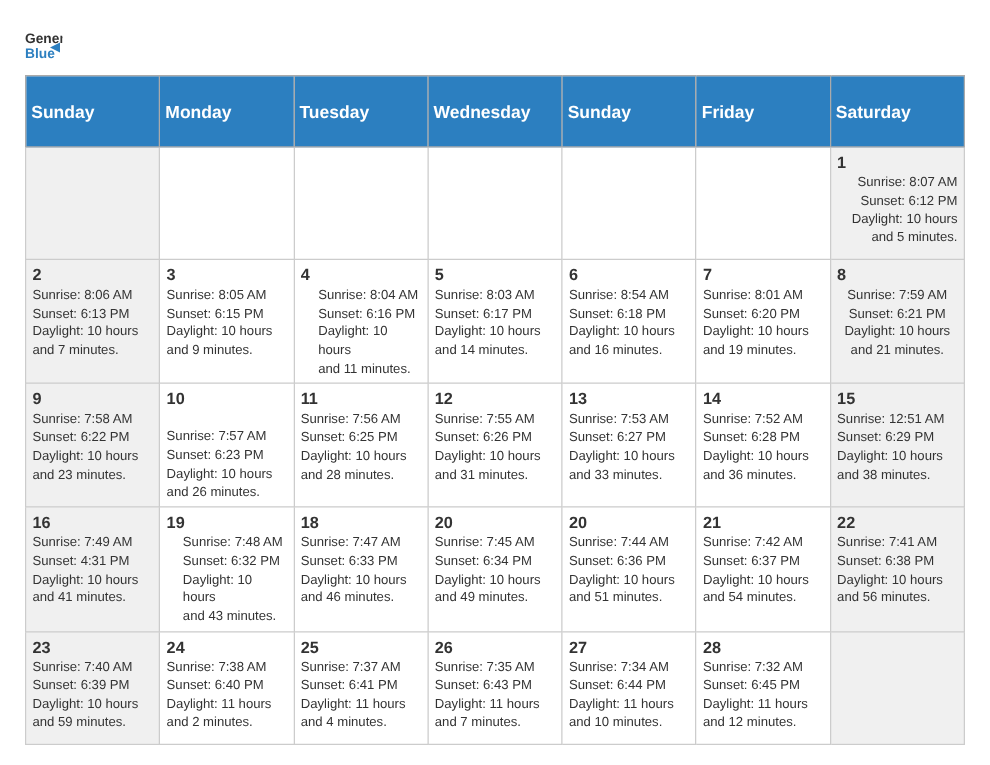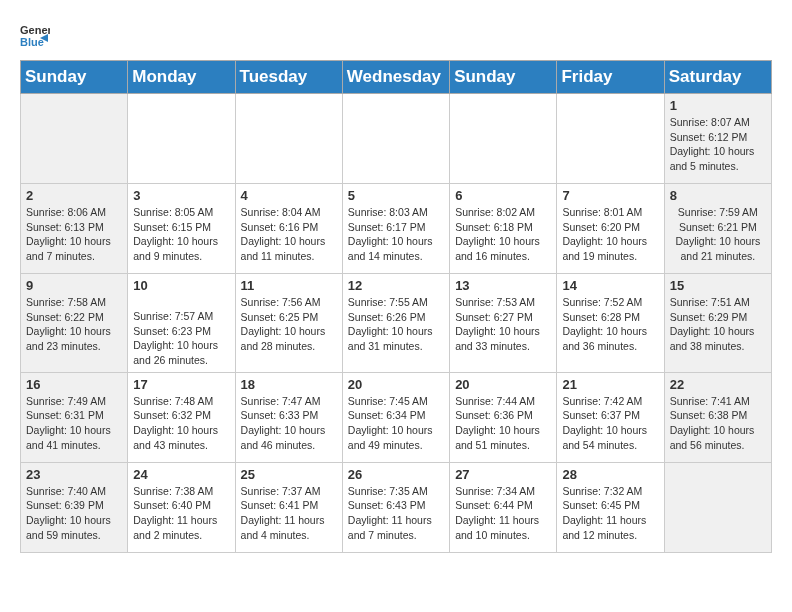--- a/index.html
+++ b/index.html
@@ -38,23 +38,23 @@
       color: #555;
     }
     .calendar-table {
       width: 100%;
       border-collapse: collapse;
       table-layout: fixed;
     }
     .calendar-table th {
       background-color: #2c7fc0;
       color: #fff;
-      font-size: 17px;
+      font-size: 14px;
       font-weight: bold;
-      padding: 6px 4px;
+      padding: 20px 4px;
       text-align: left;
       border: 1px solid #aaa;
     }
     .calendar-table td {
       border: 1px solid #ccc;
       vertical-align: top;
       padding: 4px 5px;
       height: 90px;
       font-size: 11px;
       color: #333;
@@ -115,21 +115,21 @@
   <tbody id="calendar-body">
   <tr>
         <td class="empty-cell"></td>
         <td class="empty-cell"></td>
         <td class="empty-cell"></td>
         <td class="empty-cell"></td>
         <td class="empty-cell"></td>
         <td class="empty-cell"></td>
         <td>
           <span class="day-number">1</span>
-          <div class="day-info" style="white-space: pre-line;">Sunrise: 8:07 AM
+          <div class="day-info" style="white-space: pre-line; text-align: right;">Sunrise: 8:07 AM
 Sunset: 6:12 PM
 Daylight: 10 hours
 and 5 minutes.</div>
         </td>
       </tr>
       <tr>
         <td>
           <span class="day-number">2</span>
           <div class="day-info" style="white-space: pre-line;">Sunrise: 8:06 AM
 Sunset: 6:13 PM
@@ -138,35 +138,35 @@
         </td>
         <td>
           <span class="day-number">3</span>
           <div class="day-info" style="white-space: pre-line;">Sunrise: 8:05 AM
 Sunset: 6:15 PM
 Daylight: 10 hours
 and 9 minutes.</div>
         </td>
         <td>
           <span class="day-number">4</span>
-          <div class="day-info" style="white-space: pre-line;">Sunrise: 8:04 AM
+          <div class="day-info" style="white-space: pre-line; margin-left: 14px;">Sunrise: 8:04 AM
 Sunset: 6:16 PM
 Daylight: 10 hours
 and 11 minutes.</div>
         </td>
         <td>
           <span class="day-number">5</span>
           <div class="day-info" style="white-space: pre-line;">Sunrise: 8:03 AM
 Sunset: 6:17 PM
 Daylight: 10 hours
 and 14 minutes.</div>
         </td>
         <td>
           <span class="day-number">6</span>
-          <div class="day-info" style="white-space: pre-line;">Sunrise: 8:02 AM
+          <div class="day-info" style="white-space: pre-line;">Sunrise: 8:54 AM
 Sunset: 6:18 PM
 Daylight: 10 hours
 and 16 minutes.</div>
         </td>
         <td>
           <span class="day-number">7</span>
           <div class="day-info" style="white-space: pre-line;">Sunrise: 8:01 AM
 Sunset: 6:20 PM
 Daylight: 10 hours
 and 19 minutes.</div>
@@ -217,37 +217,37 @@
         </td>
         <td>
           <span class="day-number">14</span>
           <div class="day-info" style="white-space: pre-line;">Sunrise: 7:52 AM
 Sunset: 6:28 PM
 Daylight: 10 hours
 and 36 minutes.</div>
         </td>
         <td>
           <span class="day-number">15</span>
-          <div class="day-info" style="white-space: pre-line;">Sunrise: 7:51 AM
+          <div class="day-info" style="white-space: pre-line;">Sunrise: 12:51 AM
 Sunset: 6:29 PM
 Daylight: 10 hours
 and 38 minutes.</div>
         </td>
       </tr>
       <tr>
         <td>
           <span class="day-number">16</span>
           <div class="day-info" style="white-space: pre-line;">Sunrise: 7:49 AM
-Sunset: 6:31 PM
+Sunset: 4:31 PM
 Daylight: 10 hours
 and 41 minutes.</div>
         </td>
         <td>
-          <span class="day-number">17</span>
-          <div class="day-info" style="white-space: pre-line;">Sunrise: 7:48 AM
+          <span class="day-number">19</span>
+          <div class="day-info" style="white-space: pre-line; margin-left: 13px;">Sunrise: 7:48 AM
 Sunset: 6:32 PM
 Daylight: 10 hours
 and 43 minutes.</div>
         </td>
         <td>
           <span class="day-number">18</span>
           <div class="day-info" style="white-space: pre-line;">Sunrise: 7:47 AM
 Sunset: 6:33 PM
 Daylight: 10 hours
 and 46 minutes.</div>

